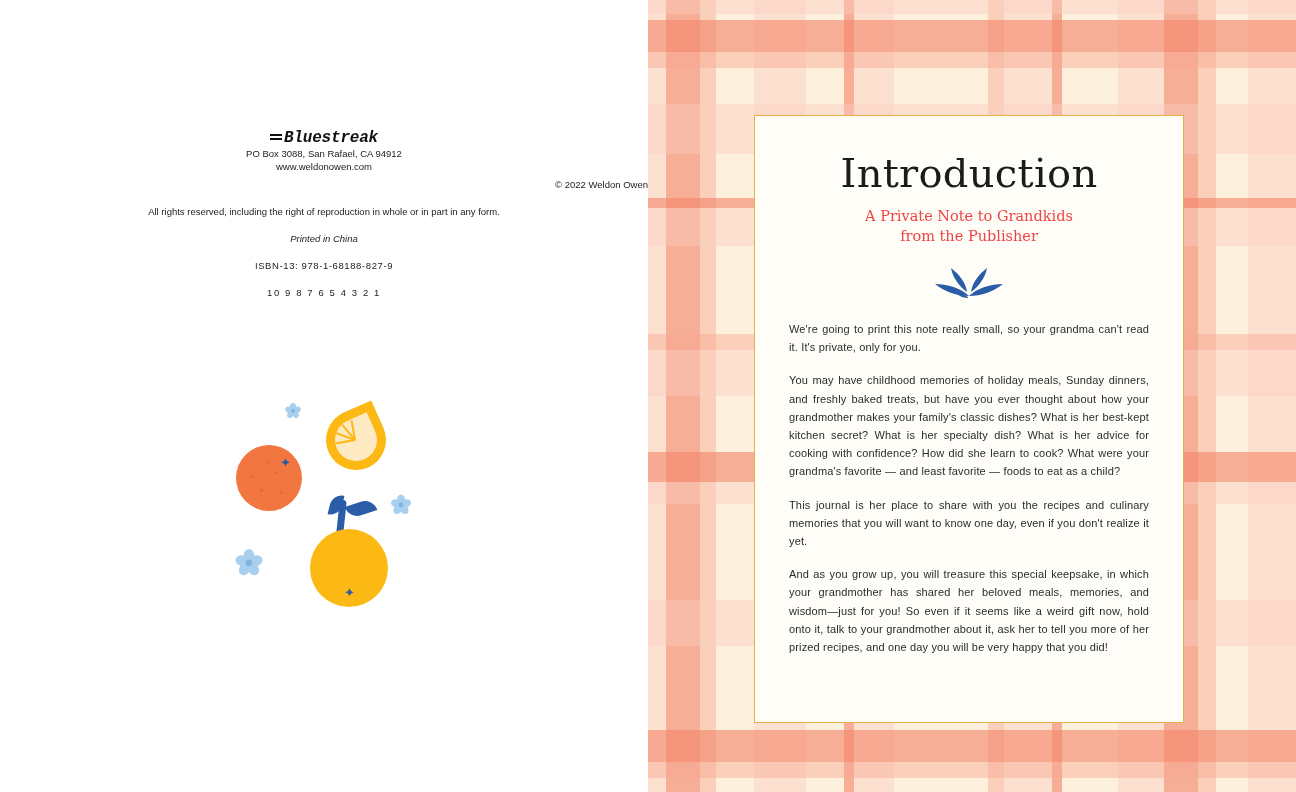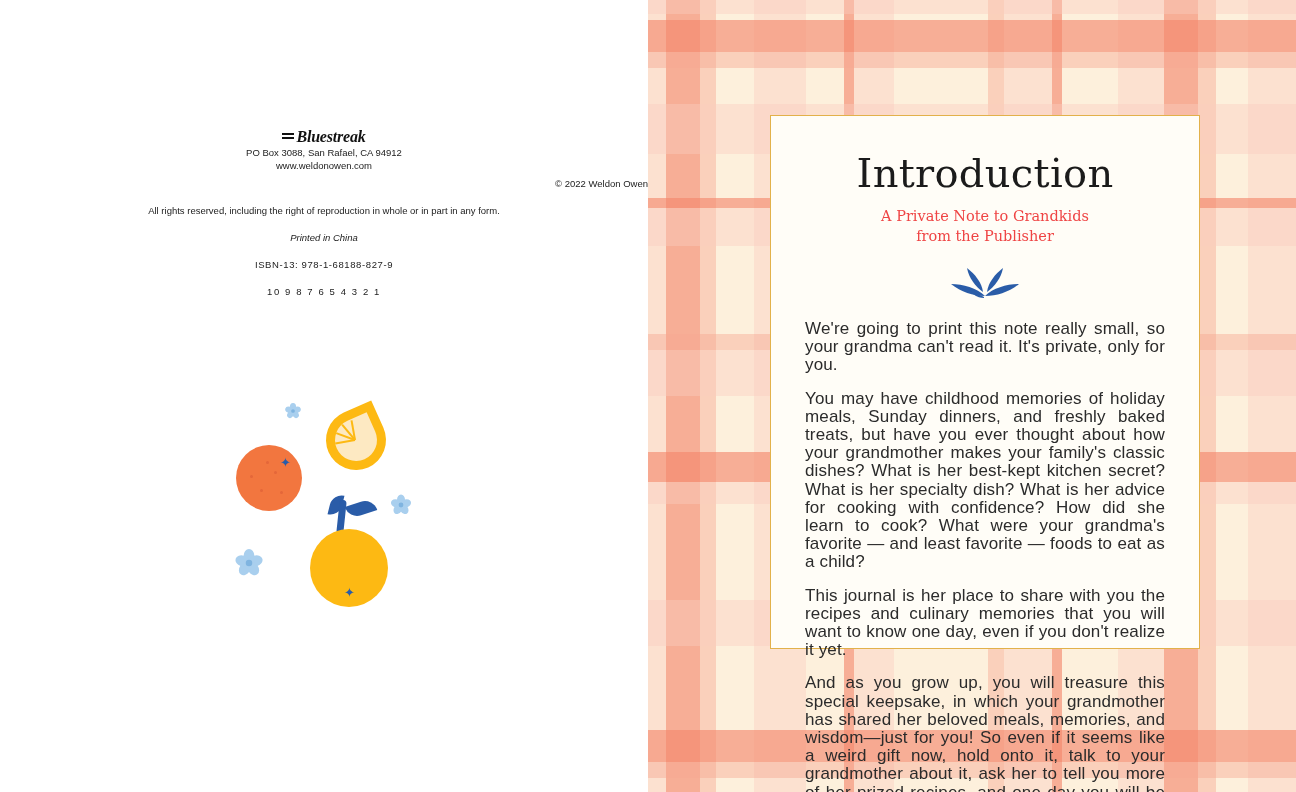--- a/index.html
+++ b/index.html
@@ -30,21 +30,21 @@
   }
   .copyright-block {
     position: absolute;
     top: 128px;
     left: 0;
     width: 648px;
     text-align: center;
     color: #1a1a1a;
   }
   .imprint-logo {
-    font-family: Liberation Serif, serif;
+    font-family: Liberation Mono, monospace;
     font-style: italic;
     font-weight: bold;
     font-size: 16px;
     letter-spacing: -0.2px;
     color: #111111;
     position: relative;
     display: inline-block;
     padding-left: 14px;
   }
   .imprint-logo::before {
@@ -217,24 +217,24 @@
     position: absolute;
   }
   .pv { top: 0; bottom: 0; }
   .ph { left: 0; right: 0; }
   .band-strong { background: rgba(243,134,106,0.62); }
   .band-mid    { background: rgba(247,169,146,0.45); }
   .band-soft   { background: rgba(250,205,190,0.42); }
 
   .intro-card {
     position: absolute;
-    left: 122px;
+    left: 106px;
     top: 115px;
     width: 430px;
-    height: 534px;
+    height: 608px;
     background: #fffdf7;
     border: 1.5px solid #e2b14a;
     box-sizing: border-box;
     padding: 34px 34px 0 34px;
   }
   .intro-title {
     font-family: "DejaVu Serif", serif;
     font-size: 40px;
     line-height: 46px;
     text-align: center;
@@ -254,21 +254,21 @@
   .sprig {
     text-align: center;
     margin-top: 16px;
     height: 42px;
   }
   .intro-body {
     margin-top: 16px;
   }
   .intro-body p {
     font-family: "Liberation Sans", sans-serif;
-    font-size: 17px;
+    font-size: 11px;
     line-height: 18.2px;
     color: #2b2b2b;
     text-align: justify;
     margin: 0 0 15px 0;
     letter-spacing: 0.15px;
   }
 </style>
 </head>
 <body>
 

